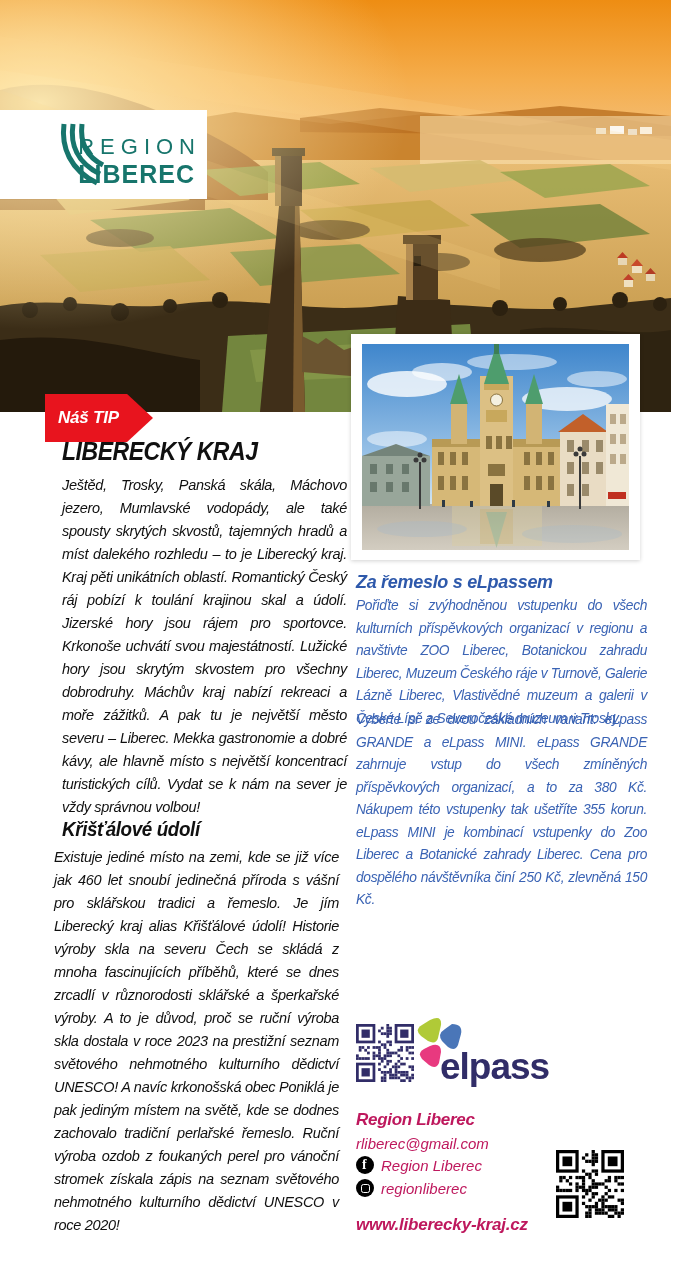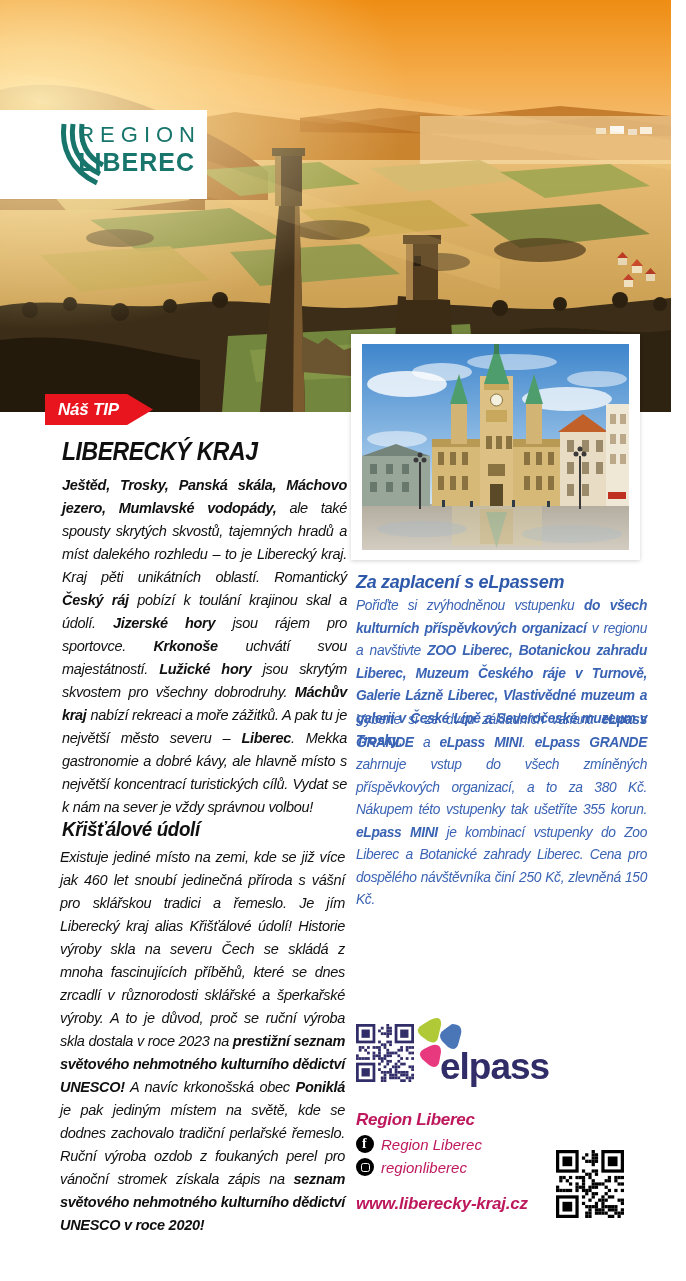--- a/index.html
+++ b/index.html
@@ -9,42 +9,42 @@
   html,body{margin:0;padding:0;background:#fff;}
   .page{position:relative;width:686px;height:1281px;background:#fff;overflow:hidden;
         font-family:"Liberation Sans",sans-serif;}
   
   .hero{position:absolute;left:0;top:0;width:671px;height:412px;}
   .hero svg{display:block}
   
   .logo-box{position:absolute;left:0;top:110px;width:207px;height:89px;background:#fff;
             display:flex;align-items:center;}
   .logo-arcs{position:absolute;left:57px;top:13px;}
-  .logo-text{position:absolute;right:12px;top:14px;text-align:right;color:var(--teal);line-height:1;}
+  .logo-text{position:absolute;right:12px;top:26px;text-align:right;color:var(--teal);line-height:1;}
   .logo-line1{font-size:22px;font-weight:400;letter-spacing:6px;margin-right:-6px;}
   .logo-line2{font-size:25px;font-weight:700;letter-spacing:1px;margin-top:4px;}
   
-  .badge{position:absolute;left:45px;top:394px;width:108px;height:31px;background:var(--red);
+  .badge{position:absolute;left:45px;top:394px;width:108px;height:48px;background:var(--red);
          clip-path:polygon(0 0,76% 0,100% 50%,76% 100%,0 100%);
          display:flex;align-items:center;text-align:right;}
   .badge span{color:#fff;font-style:italic;font-weight:700;font-size:17px;padding-left:13px;
               letter-spacing:-0.2px;}
   
   .polaroid{position:absolute;left:351px;top:334px;width:289px;height:226px;background:#fff;
             box-shadow:0 1px 4px rgba(0,0,0,.18);padding:0;}
   .polaroid svg{position:absolute;left:11px;top:10px;}
   
   .h1{position:absolute;left:62px;top:437px;font-size:25px;font-weight:800;font-style:italic;
       color:var(--ink);letter-spacing:-0.5px;transform:scaleX(.92);transform-origin:left;}
   .h2{position:absolute;left:62px;top:818px;font-size:20px;font-weight:800;font-style:italic;
       color:var(--ink);letter-spacing:-0.4px;transform:scaleX(.94);transform-origin:left;}
   .body-text{font-style:italic;font-size:14.5px;line-height:23px;letter-spacing:-0.3px;
              text-align:justify;color:var(--ink);}
   .p-left1{position:absolute;left:62px;top:474px;width:285px;}
-  .p-left2{position:absolute;left:60px;top:846px;width:285px;}
+  .p-left2{position:absolute;left:54px;top:846px;width:285px;}
   .h3{position:absolute;left:356px;top:572px;font-size:18px;font-weight:800;font-style:italic;
       color:var(--blue-dark);letter-spacing:-0.3px;}
   .blue{color:var(--blue);font-size:13.8px;line-height:22.5px;letter-spacing:-0.35px;}
   .p-blue1{position:absolute;left:356px;top:595px;width:291px;}
   .p-blue2{position:absolute;left:356px;top:709px;width:291px;}
   .p-blue3{position:absolute;left:356px;top:902px;width:291px;}
   
   .elpass-row{position:absolute;left:356px;top:1018px;height:66px;}
   .elpass-qr{position:absolute;left:0;top:6px;width:58px;height:58px;}
   .petals{position:absolute;left:60px;top:-2px;}
@@ -55,21 +55,21 @@
   .c-name{font-size:17px;font-weight:800;letter-spacing:-0.3px;margin-bottom:5px;}
   .c-mail{font-size:15px;margin-bottom:4px;}
   .c-row{display:flex;align-items:center;gap:7px;font-size:15px;margin-bottom:5px;}
   .c-web{font-size:17px;font-weight:800;letter-spacing:-0.2px;margin-top:18px;}
   .soc-icon{width:18px;height:18px;border-radius:50%;background:#000;position:relative;flex:0 0 auto;}
   .soc-icon.fb::after{content:"f";position:absolute;left:6px;top:1px;color:#fff;
         font-family:"Liberation Serif",serif;font-weight:700;font-size:14px;font-style:normal;}
   .soc-icon.ig::after{content:"";position:absolute;left:4.5px;top:4.5px;width:7px;height:7px;
         border:1.3px solid #fff;border-radius:2.5px;}
   .qr-bottom{position:absolute;left:556px;top:1150px;width:68px;height:68px;}
-  b{font-weight:700;}
+  b{font-weight:400;}
 </style>
 </head>
 <body>
 
 <div class="page">
 
   <div class="hero">
     <svg viewBox="0 0 671 412" width="671" height="412" preserveAspectRatio="none">
       <defs>
         <linearGradient id="sky" x1="0" y1="0" x2="0" y2="1">
@@ -310,21 +310,21 @@
           <polygon points="134.5,204 124,168 145,168" fill="#4e9d6d"></polygon>
         </g>
     </svg>
   </div>
 
   <div class="h1">LIBERECKÝ KRAJ</div>
   <div class="p-left1 body-text"><b>Ještěd, Trosky, Panská skála, Máchovo jezero, Mumlavské vodopády,</b> ale také spousty skrytých skvostů, tajemných hradů a míst dalekého rozhledu – to je Liberecký kraj. Kraj pěti unikátních oblastí. Romantický <b>Český ráj</b> pobízí k toulání krajinou skal a údolí. <b>Jizerské hory</b> jsou rájem pro sportovce. <b>Krkonoše</b> uchvátí svou majestátností. <b>Lužické hory</b> jsou skrytým skvostem pro všechny dobrodruhy. <b>Máchův kraj</b> nabízí rekreaci a moře zážitků. A pak tu je největší město severu – <b>Liberec</b>. Mekka gastronomie a dobré kávy, ale hlavně místo s největší koncentrací turistických cílů. Vydat se k nám na sever je vždy správnou volbou!</div>
   <div class="h2">Křišťálové údolí</div>
   <div class="p-left2 body-text">Existuje jediné místo na zemi, kde se již více jak 460 let snoubí jedinečná příroda s vášní pro sklářskou tradici a řemeslo. Je jím Liberecký kraj alias Křišťálové údolí! Historie výroby skla na severu Čech se skládá z mnoha fascinujících příběhů, které se dnes zrcadlí v různorodosti sklářské a šperkařské výroby. A to je důvod, proč se ruční výroba skla dostala v roce 2023 na <b>prestižní seznam světového nehmotného kulturního dědictví UNESCO!</b> A navíc krkonošská obec <b>Poniklá</b> je pak jediným místem na světě, kde se dodnes zachovalo tradiční perlařské řemeslo. Ruční výroba ozdob z foukaných perel pro vánoční stromek získala zápis na <b>seznam světového nehmotného kulturního dědictví UNESCO v roce 2020!</b></div>
 
-  <div class="h3">Za zaplacení s eLpassem</div>
+  <div class="h3">Za řemeslo s eLpassem</div>
   <div class="p-blue1 body-text blue">Pořiďte si zvýhodněnou vstupenku <b>do všech kulturních příspěvkových organizací</b> v regionu a navštivte <b>ZOO Liberec, Botanickou zahradu Liberec, Muzeum Českého ráje v Turnově, Galerie Lázně Liberec, Vlastivědné muzeum a galerii v České Lípě a Severočeské muzeum v Trosky</b>.</div>
   <div class="p-blue2 body-text blue">Vyberte si ze dvou základních variant: <b>eLpass GRANDE</b> a <b>eLpass MINI</b>. <b>eLpass GRANDE</b> zahrnuje vstup do všech zmíněných příspěvkových organizací, a to za 380 Kč. Nákupem této vstupenky tak ušetříte 355 korun. <b>eLpass MINI</b> je kombinací vstupenky do Zoo Liberec a Botanické zahrady Liberec. Cena pro dospělého návštěvníka činí 250 Kč, zlevněná 150 Kč.</div>
 
   <div class="elpass-row">
     <div class="elpass-qr qr"><svg width="58" height="58" viewBox="0 0 58 58">
           <rect x="30.38095238095238" y="0" width="2.761904761904762" height="2.761904761904762" fill="#312d68"></rect>
           <rect x="24.857142857142858" y="2.761904761904762" width="2.761904761904762" height="2.761904761904762" fill="#312d68"></rect>
           <rect x="30.38095238095238" y="2.761904761904762" width="2.761904761904762" height="2.761904761904762" fill="#312d68"></rect>
           <rect x="33.14285714285714" y="2.761904761904762" width="2.761904761904762" height="2.761904761904762" fill="#312d68"></rect>
           <rect x="22.095238095238095" y="5.523809523809524" width="2.761904761904762" height="2.761904761904762" fill="#312d68"></rect>
@@ -448,20 +448,21 @@
     <svg class="petals" viewBox="0 0 50 52" width="50" height="52">
       <path d="M14 4 Q26 -2 25 9 L22 22 Q20 29 12 25 L5 20 Q-2 14 6 9 Z" fill="#b0ca37"></path>
       <path d="M36 8 Q47 8 45 18 L42 29 Q39 36 32 31 L26 25 Q21 18 29 13 Z" fill="#4a76b8"></path>
       <path d="M14 30 Q25 26 25 36 L23 47 Q20 54 13 49 L6 43 Q1 37 8 33 Z" fill="#e8397f"></path>
     </svg>
     <div class="elpass-word">elpass</div>
   </div>
 
   <div class="contact">
     <div class="c-name">Region Liberec</div>
+    <div class="c-mail">rliberec@gmail.com</div>
     <div class="c-row">
       <span class="soc-icon fb"></span>
       <span>Region Liberec</span>
     </div>
     <div class="c-row">
       <span class="soc-icon ig"></span>
       <span>regionliberec</span>
     </div>
     <div class="c-web">www.liberecky-kraj.cz</div>
   </div>

